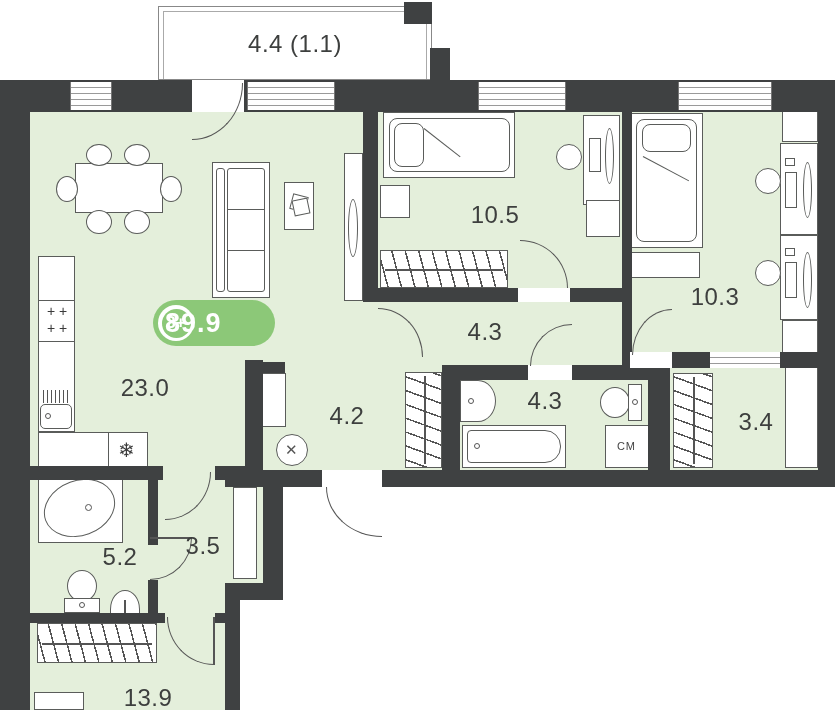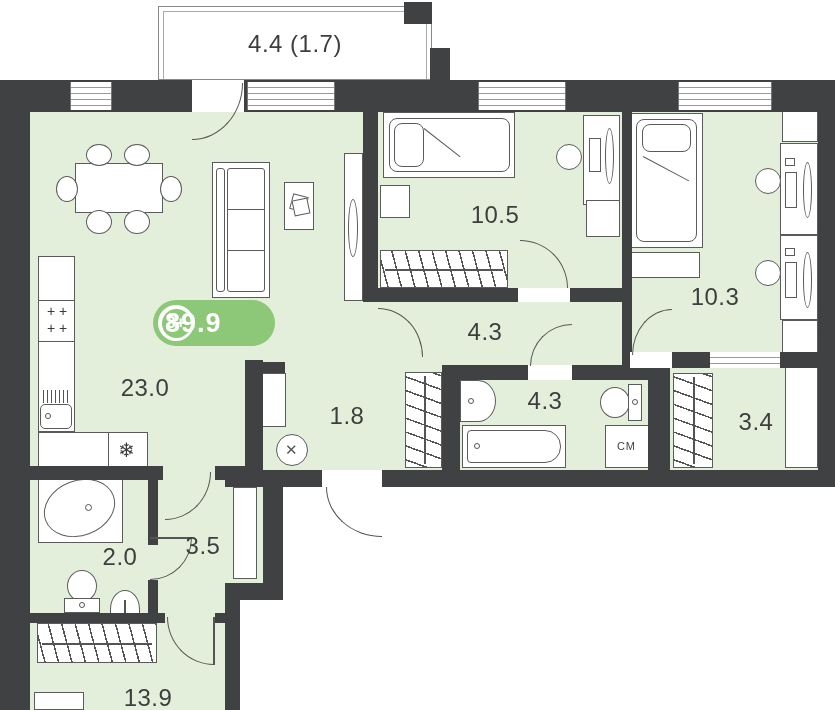--- a/index.html
+++ b/index.html
@@ -207,30 +207,30 @@
   <div class="arc bl" style="left:326px;top:487px;width:56px;height:50px;"></div>
   <div class="arc br" style="left:165px;top:472px;width:46px;height:48px;"></div>
   <div class="arc br" style="left:150px;top:538px;width:42px;height:42px;"></div>
   <div class="leaf" style="left:150px;top:537px;width:42px;height:2px;"></div>
   <div class="arc bl" style="left:167px;top:617px;width:47px;height:48px;"></div>
   <div class="leaf" style="left:213px;top:617px;width:2px;height:48px;"></div>
 
   <div style="left:158px;top:6px;width:274px;height:74px;border:1px solid #888;background:#fff;z-index:2;">
     <div style="position:absolute;left:4px;top:4px;right:4px;bottom:0;border:1px solid #aaa;border-bottom:none;"></div>
   </div>
-  <div class="label" style="left:230px;top:30px;width:130px;">4.4 (1.7)</div>
+  <div class="label" style="left:230px;top:30px;width:130px;">4.4 (1.1)</div>
 
   <div class="label" style="left:110px;top:374px;width:70px;">23.0</div>
   <div class="label" style="left:460px;top:201px;width:70px;">10.5</div>
   <div class="label" style="left:680px;top:283px;width:70px;">10.3</div>
   <div class="label" style="left:450px;top:318px;width:70px;">4.3</div>
   <div class="label" style="left:510px;top:387px;width:70px;">4.3</div>
-  <div class="label" style="left:312px;top:402px;width:70px;">1.8</div>
+  <div class="label" style="left:312px;top:402px;width:70px;">4.2</div>
   <div class="label" style="left:713px;top:408px;width:70px;margin-left:8px;">3.4</div>
-  <div class="label" style="left:85px;top:543px;width:70px;">2.0</div>
+  <div class="label" style="left:85px;top:543px;width:70px;">5.2</div>
   <div class="label" style="left:168px;top:532px;width:70px;">3.5</div>
   <div class="label" style="left:113px;top:684px;width:70px;">13.9</div>
 
   <div class="badge" style="left:153px;top:300px;width:122px;height:46px;">
     <div class="badge-circle">
       <div class="badge-circle-in">3+</div>
     </div>
     <div class="badge-area">89.9</div>
   </div>
 

